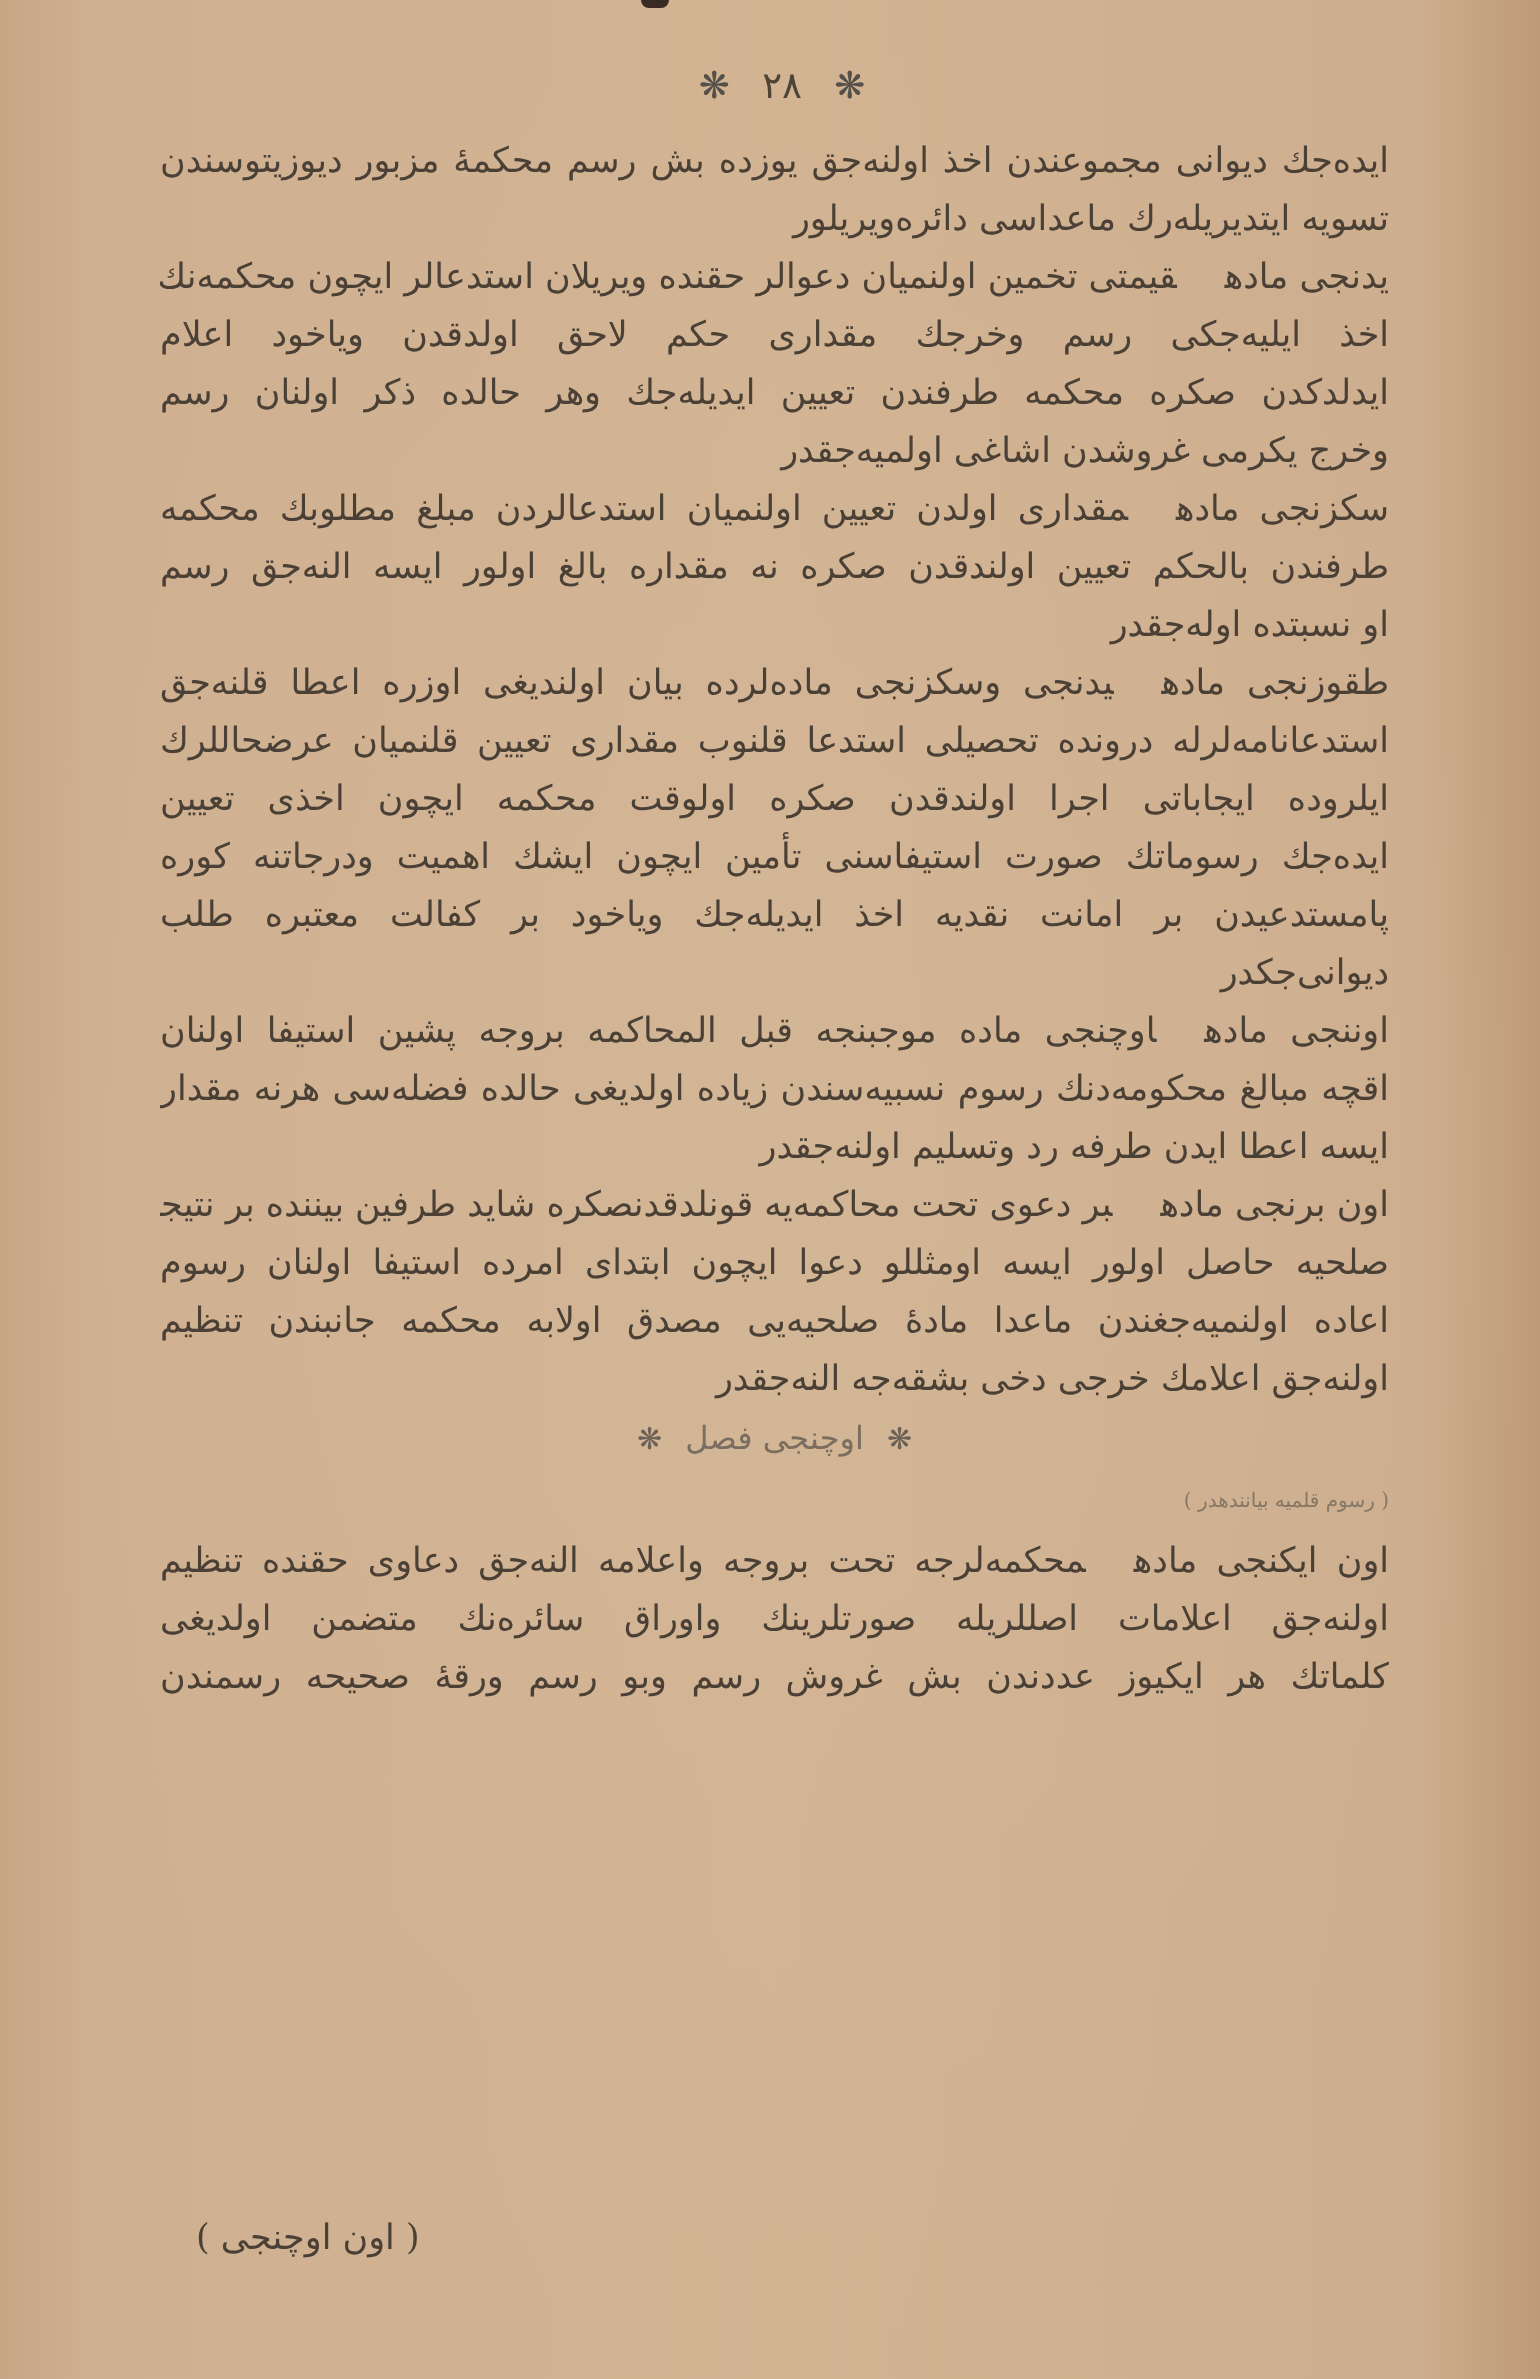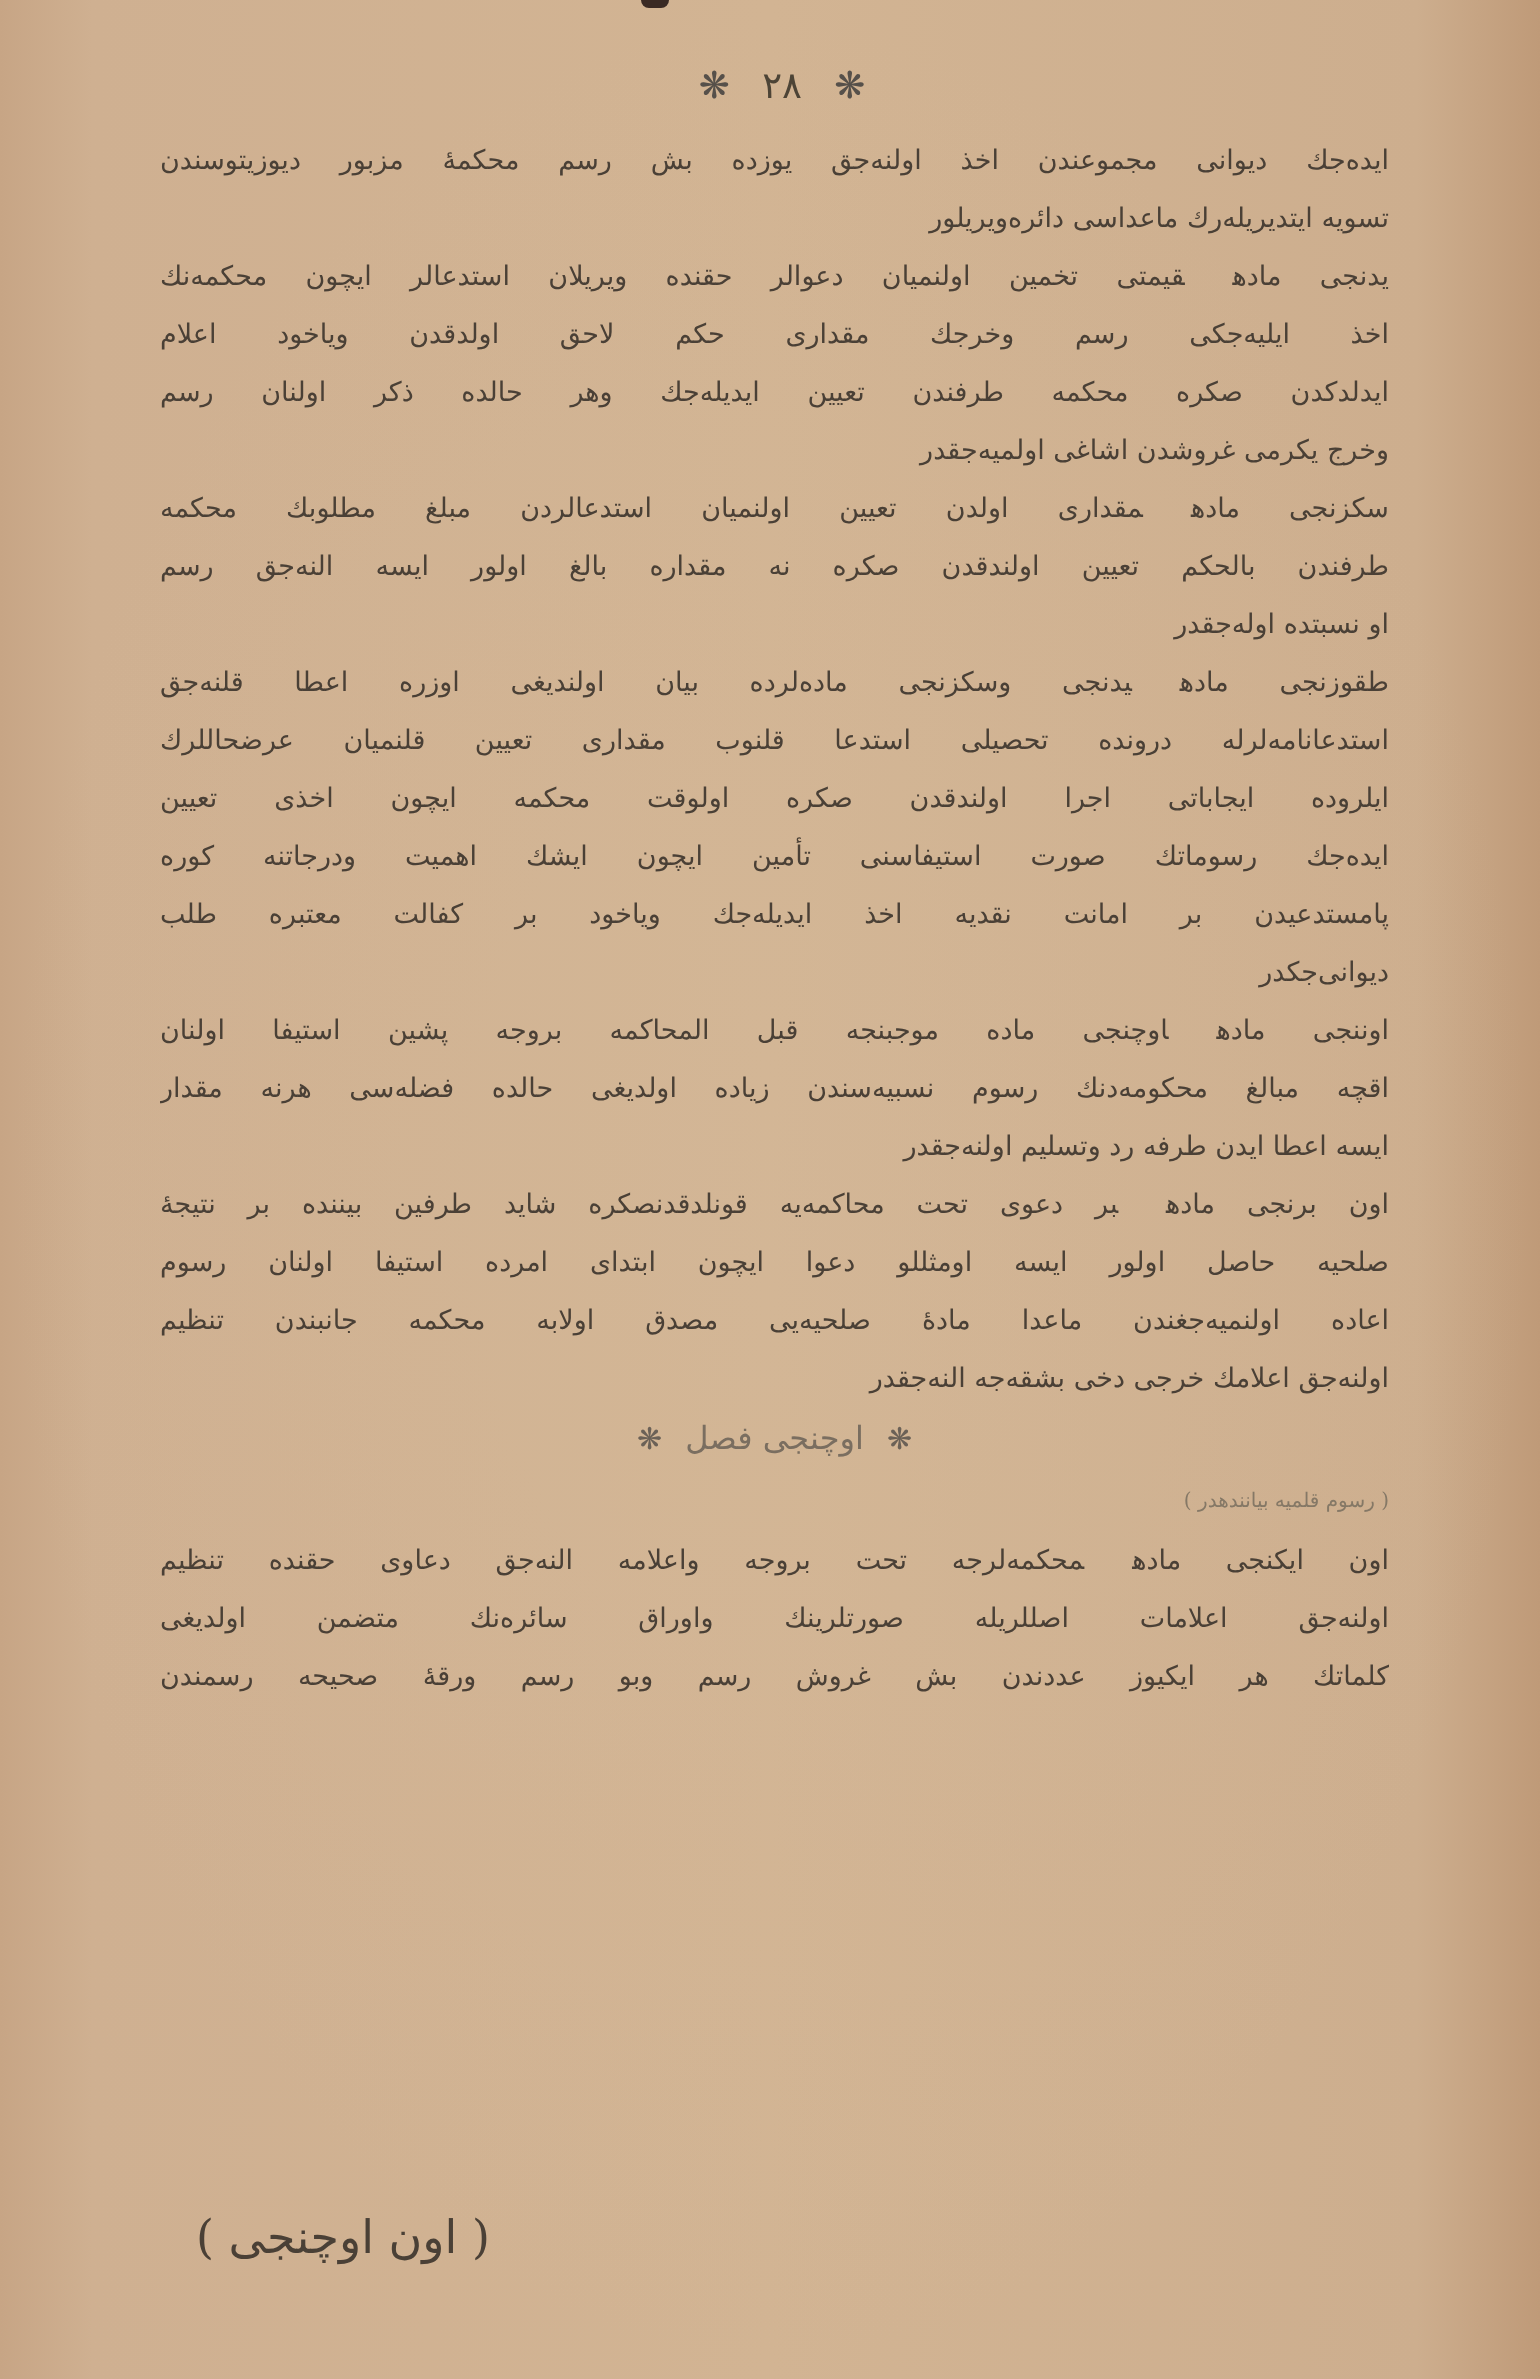--- a/index.html
+++ b/index.html
@@ -53,21 +53,21 @@
       position: absolute;
       left: 160px;
       top: 131px;
       width: 1229px;
       direction: rtl;
       color: #4a4036;
     }
     .line {
       height: 58px;
       line-height: 58px;
-      font-size: 27px;
+      font-size: 35px;
       white-space: nowrap;
       text-align: justify;
       text-align-last: justify;
       overflow: hidden;
     }
     .line.last {
       text-align-last: right;
     }
     .line .label {
       margin-left: 48px;
@@ -90,21 +90,21 @@
       text-align: right;
       font-size: 20px;
       color: #857866;
       height: 62px;
       line-height: 62px;
     }
     .catchword {
       position: absolute;
       left: 196px;
       top: 2209px;
-      font-size: 46px;
+      font-size: 35px;
       color: #4a4036;
       direction: rtl;
       line-height: 56px;
       text-align: center;
     }
   </style>
 </head>
 <body>
 
 <div class="page">

